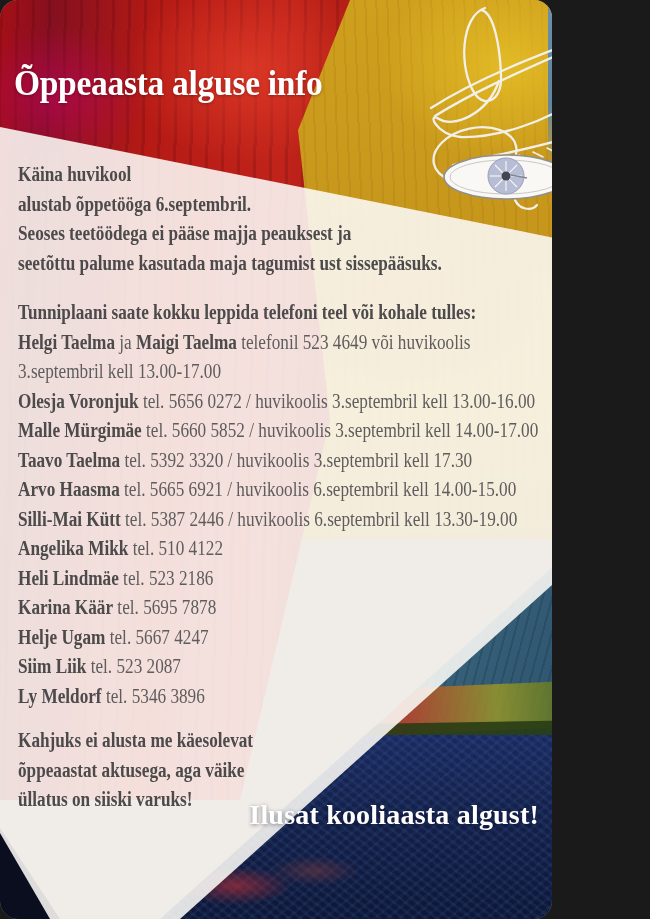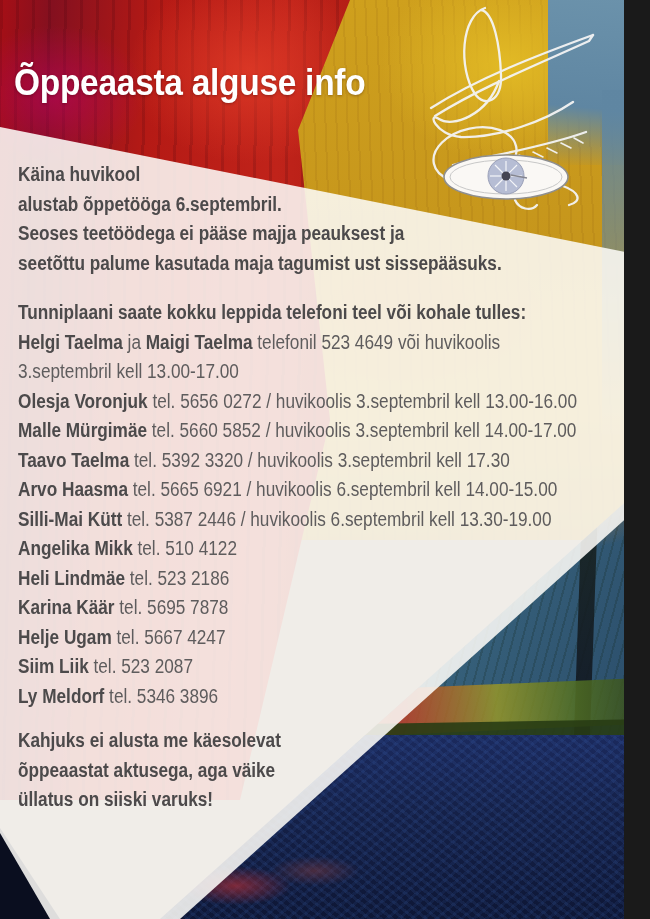--- a/index.html
+++ b/index.html
@@ -1,18 +1,19 @@
 <!DOCTYPE html>
 <html style="--title-text: #ffffff; --body-bold: #4c4a4b; --body-regular: #5e5c5d; --closing-text: #ffffff; --overlay: rgba(252,250,247,0.88); --bg-red: #b51a15; --bg-dark-red: #84101f; --bg-yellow: #cfa01d; --bg-yellow-bright: #e2ba25; --bg-bluegray: #5f86a2; --bg-steel: #36607a; --bg-amber: #c07a22; --bg-navy: #152149; --bg-dark: #0a0e1f;"><head>
 <meta charset="utf-8">
 <style>
   html,body{margin:0;padding:0;background:#1a1a1a;}
   .poster{
-    position:relative;width:624px;height:919px;overflow:hidden;
-    font-family:Liberation Sans, sans-serif;
+    position:relative;width:552px;height:919px;overflow:hidden;
+    font-family:Liberation Serif, serif;
+    border-radius:18px;
     -webkit-font-smoothing:antialiased;
   }
   
   .bg,.bg *{position:absolute;}
   .bg{inset:0;background:#9d8b7c;}
   .bg-yellow{left:240px;top:0;width:410px;height:540px;
     background:
       radial-gradient(ellipse 180px 140px at 65% 12%, var(--bg-yellow-bright,#e2ba25), rgba(0,0,0,0) 70%),
       radial-gradient(ellipse 200px 120px at 40% 58%, rgba(205,115,30,.45), rgba(0,0,0,0) 70%),
       repeating-linear-gradient(88deg, rgba(120,70,10,.10) 0 2px, rgba(0,0,0,0) 2px 11px),
@@ -160,14 +161,15 @@
         <div class="line"><span class="b">Ly Meldorf</span><span class="r"> tel. 5346 3896</span></div>
       </div>
   </div>
 
   <div class="block outro">
     <div class="line b">Kahjuks ei alusta me käesolevat</div>
     <div class="line b">õppeaastat aktusega, aga väike</div>
     <div class="line b">üllatus on siiski varuks!</div>
   </div>
 
+  <div class="closing">Ilusat kooliaasta algust!</div>
 
 </div>
 
 </body></html>

